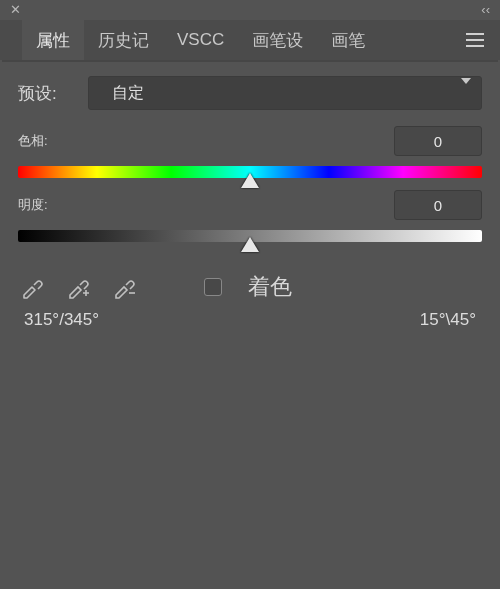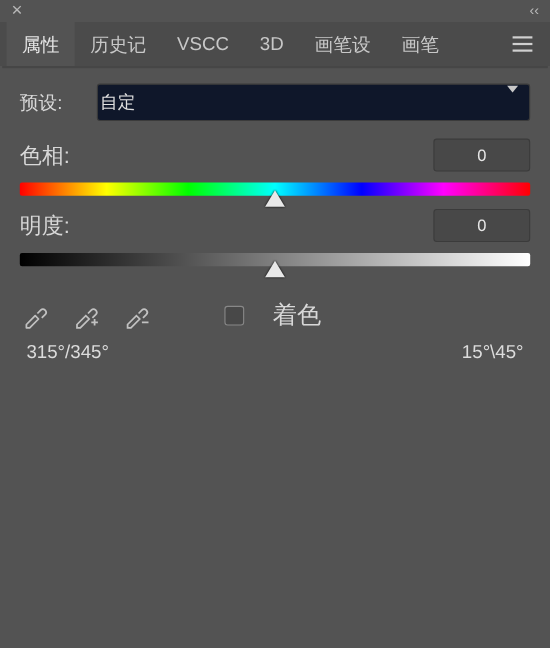--- a/index.html
+++ b/index.html
@@ -1,48 +1,48 @@
 <!DOCTYPE html>
 <html><head>
 <meta charset="utf-8">
 <style>
   html,body{margin:0;padding:0;background:#1e1e1e;font-family:"Segoe UI","Microsoft YaHei",sans-serif;color:#d8d8d8;font-size:14px;}
   .panel{width:500px;height:589px;background:#535353;position:relative;overflow:hidden;}
   
   .topicons{height:18px;display:flex;justify-content:space-between;padding:2px 10px 0 10px;color:#b8b8b8;font-size:13px;}
   .topicons span{cursor:pointer;}
   
-  .tabs{display:flex;align-items:stretch;height:40px;padding-left:6px;padding-right:10px;background:#4b4b4b;}
+  .tabs{display:flex;align-items:stretch;height:40px;padding-left:22px;padding-right:10px;background:#4b4b4b;}
   .tab{padding:0 14px;display:flex;align-items:center;color:#c8c8c8;font-size:17px;cursor:pointer;}
   .tab.active{background:#535353;color:#e6e6e6;}
   .tabspacer{flex:1;}
   .hamburger{display:flex;flex-direction:column;justify-content:center;gap:4px;padding:0 6px;cursor:pointer;}
   .hamburger div{width:18px;height:2px;background:#d0d0d0;}
   
   .hdr{display:flex;align-items:center;gap:12px;padding:14px 18px 10px 18px;}
   .icon-sq{width:30px;height:24px;border:1px solid #888;background:#333;position:relative;border-radius:2px;}
   .icon-sq::before{content:"";position:absolute;left:0;top:0;width:100%;height:9px;background:linear-gradient(90deg,#ddd 0 33%,#888 33% 66%,#444 66% 100%);}
   .icon-circle{width:30px;height:24px;border:1px solid #2f2f2f;background:#2f2f2f;display:flex;align-items:center;justify-content:center;border-radius:2px;}
   .icon-circle div{width:12px;height:12px;border-radius:50%;background:#ddd;}
   .hdr-title{font-size:18px;color:#e6e6e6;}
   
   .sep{height:2px;background:#464646;margin:0 2px;}
   .body{padding:14px 18px 0 18px;}
   .row{display:flex;align-items:center;margin-bottom:16px;}
   .row .lbl{width:70px;font-size:17px;color:#d8d8d8;}
   .row .lbl.none{width:52px;}
-  .dropdown{flex:1;height:32px;background:#0f172a;border:1px solid #3b3b3b;border-radius:3px;display:flex;align-items:center;padding:0 2px;color:#e0e0e0;font-size:16px;position:relative;cursor:pointer;text-align:center;}
+  .dropdown{flex:1;height:32px;background:#404040;border:1px solid #3b3b3b;border-radius:3px;display:flex;align-items:center;padding:0 23px;color:#e0e0e0;font-size:16px;position:relative;cursor:pointer;text-align:center;}
   .dropdown .dv{position:absolute;right:10px;top:50%;transform:translateY(-50%);}
   .chev{width:0;height:0;border-left:5px solid transparent;border-right:5px solid transparent;border-top:6px solid #c8c8c8;}
   
   .hand{width:36px;height:32px;display:flex;align-items:center;justify-content:center;}
   
   .sgrp{margin-top:10px;margin-bottom:12px;}
   .sline{display:flex;align-items:center;}
-  .sline .slbl{flex:1;font-size:20px;}
+  .sline .slbl{flex:1;font-size:13px;}
   .valbox{width:86px;height:28px;background:#484848;border:1px solid #3b3b3b;border-radius:3px;display:flex;align-items:center;justify-content:center;color:#e6e6e6;font-size:15px;}
   .bar{height:12px;margin-top:10px;border-radius:2px;position:relative;}
   .hue-bar{background:linear-gradient(90deg,#ff0000 0%,#ffff00 17%,#00ff00 33%,#00ffff 50%,#0000ff 67%,#ff00ff 83%,#ff0000 100%);}
   .sat-bar{background:linear-gradient(90deg,#808080 0%,#ff0000 100%);}
   .lig-bar{background:linear-gradient(90deg,#000 0%,#fff 100%);}
   .thumb{position:absolute;top:7px;width:0;height:0;border-left:9px solid transparent;border-right:9px solid transparent;border-bottom:15px solid #e8e8e8;filter:drop-shadow(0 0 1px #000);cursor:pointer;transform:translateX(-9px);}
   
   .tools{display:flex;align-items:center;gap:18px;padding:18px 0 4px 0;}
   .eye{width:28px;height:28px;display:flex;align-items:center;justify-content:center;opacity:.8;cursor:pointer;}
   .chk{width:16px;height:16px;border:1px solid #888;border-radius:3px;background:#484848;margin-right:8px;cursor:pointer;}
@@ -57,21 +57,20 @@
 
   <div class="topicons">
     <span>✕</span>
     <span>‹‹</span>
   </div>
 
   <div class="tabs">
     <div class="tab active">属性</div>
     <div class="tab">历史记</div>
     <div class="tab">VSCC</div>
-    <div class="tab">3D</div>
     <div class="tab">画笔设</div>
     <div class="tab">画笔</div>
     <div class="tabspacer"></div>
     <div class="hamburger">
         <div></div>
         <div></div>
         <div></div>
       </div>
   </div>
 

